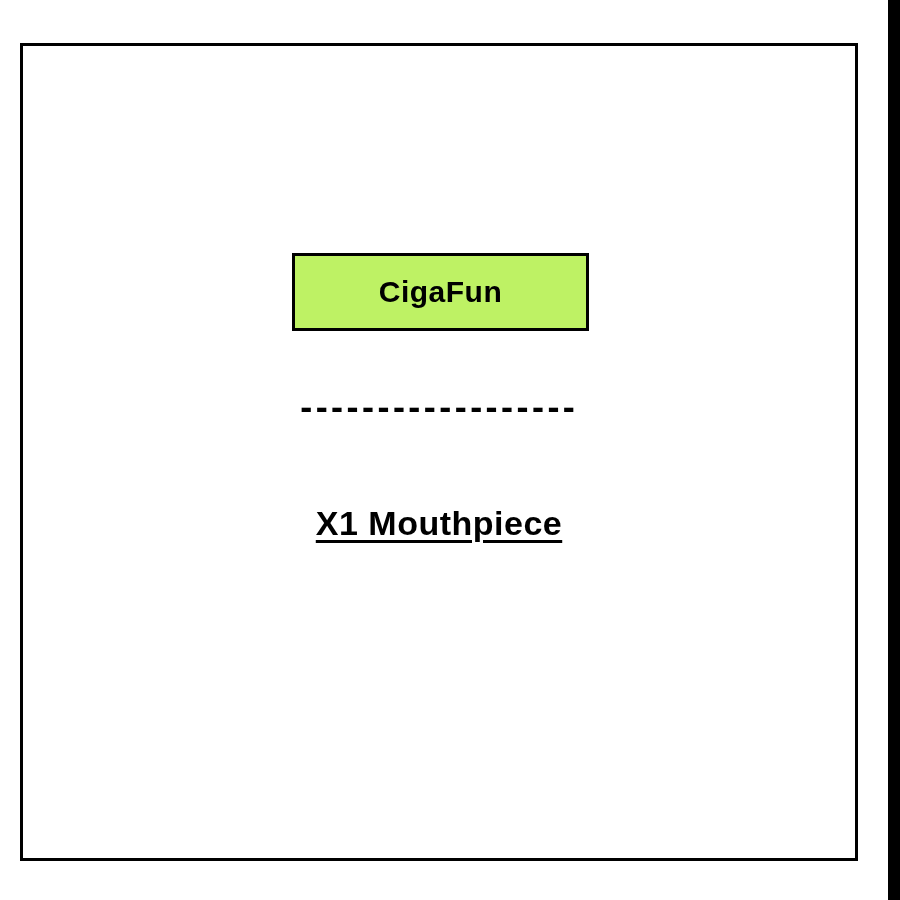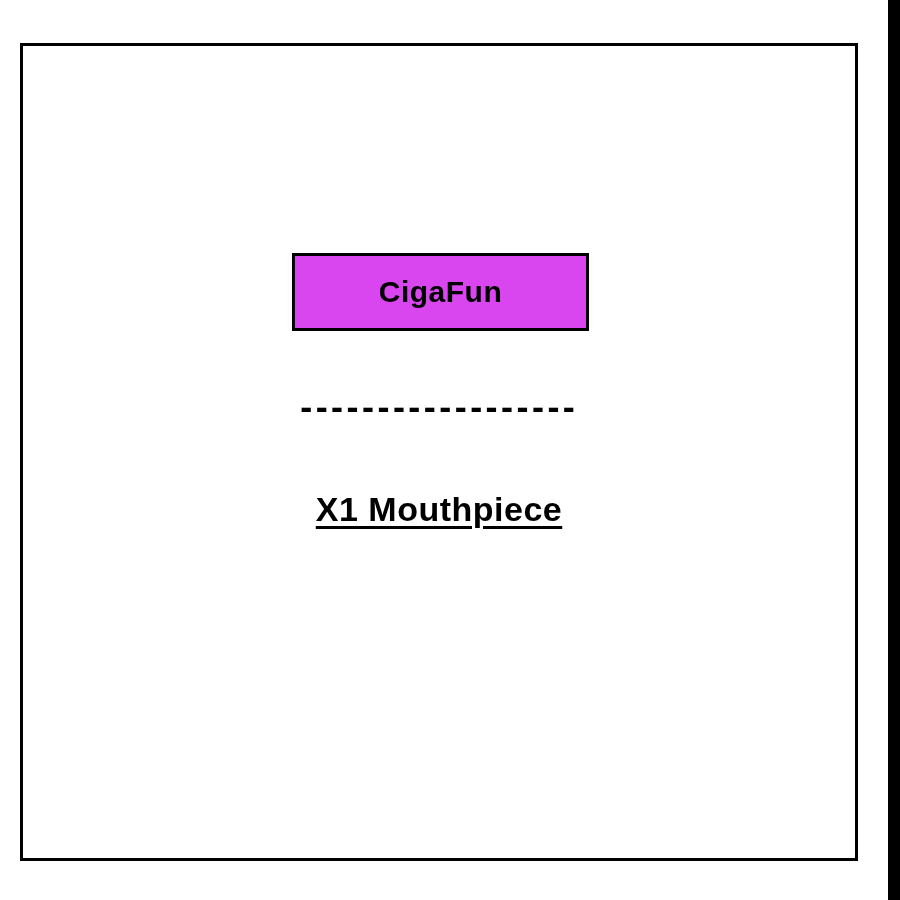--- a/index.html
+++ b/index.html
@@ -37,21 +37,21 @@
   }
 
   .brand-box {
     position: absolute;
     left: 292px;
     top: 253px;
     width: 297px;
     height: 78px;
     border: 3px solid #000000;
     box-sizing: border-box;
-    background: #d946ef;
+    background: #bef264;
     display: flex;
     align-items: center;
     justify-content: center;
   }
 
   .brand-label {
     font-size: 30px;
     font-weight: 700;
     letter-spacing: 0.5px;
     white-space: nowrap;
@@ -68,21 +68,21 @@
     font-weight: 700;
     letter-spacing: 3px;
     line-height: 34px;
     white-space: nowrap;
     color: #000000;
   }
 
   .product-name {
     position: absolute;
     left: 20px;
-    top: 490px;
+    top: 504px;
     width: 838px;
     text-align: center;
     font-size: 34px;
     font-weight: 700;
     letter-spacing: 0.5px;
     text-decoration: underline;
     text-decoration-thickness: 3px;
     text-underline-offset: 5px;
     white-space: nowrap;
     color: #000000;

